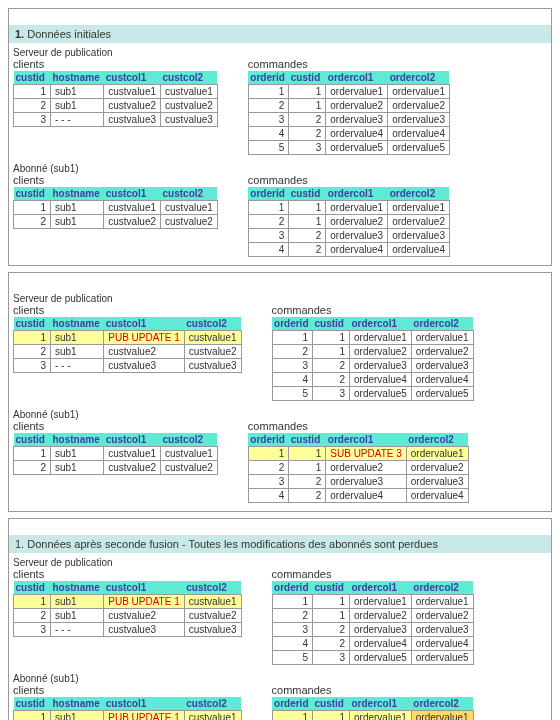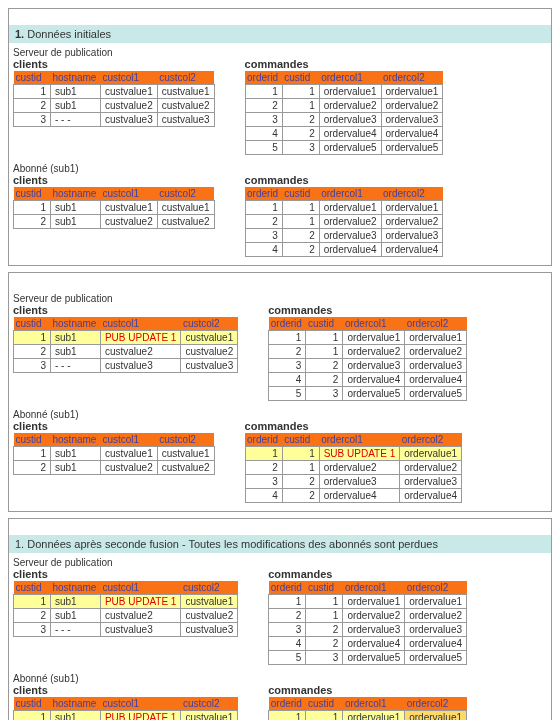--- a/index.html
+++ b/index.html
@@ -2,24 +2,24 @@
 <html><head>
 <meta charset="utf-8">
 <style>
 body{margin:0;padding:8px;font:11px Verdana,Arial,sans-serif;color:#333;background:#fff}
 .box{border:1px solid #999;margin-bottom:6px;padding:16px 0 8px 0}
 .hdr{background:#c9e8e8;padding:3px 6px;font-size:11px;color:#333}
 .hdr b{color:#333}
 .srv{font-size:10px;margin:4px 0 0 4px}
 .row{display:flex;gap:30px;align-items:flex-start;padding:0 4px}
 .col{flex:0 0 auto}
-.tname{font-weight:bold;font-size:11px}
+.tname{font-weight:normal;font-size:11px}
 table{border-collapse:collapse;margin-top:1px}
 th,td{border:1px solid #999;padding:1px 4px;font-size:10px;text-align:left;background:#fff}
-th{background:#f97316;font-weight:normal;border:none;color:#4040a0;padding:1px 4px 1px 2px}
+th{background:#5eead4;font-weight:bold;border:none;color:#4040a0;padding:1px 4px 1px 2px}
 td.r{text-align:right;min-width:28px}
 td.hl{background:#ffff99}
 td.hl2{background:#ffd966}
 .red{color:#d00}
 </style>
 </head>
 <body>
 
 <div class="box">
 <div class="hdr"><b>1.</b> <span>Données initiales</span></div>
@@ -278,21 +278,21 @@
           <tbody>
             <tr>
               <th>orderid</th>
               <th>custid</th>
               <th>ordercol1</th>
               <th>ordercol2</th>
             </tr>
   <tr>
               <td class="r hl">1</td>
               <td class="r hl">1</td>
-              <td class="hl red">SUB UPDATE 1</td>
+              <td class="hl red">SUB UPDATE 3</td>
               <td class="hl">ordervalue1</td>
             </tr>
   <tr>
               <td class="r">2</td>
               <td class="r">1</td>
               <td>ordervalue2</td>
               <td>ordervalue2</td>
             </tr>
   <tr>
               <td class="r">3</td>

